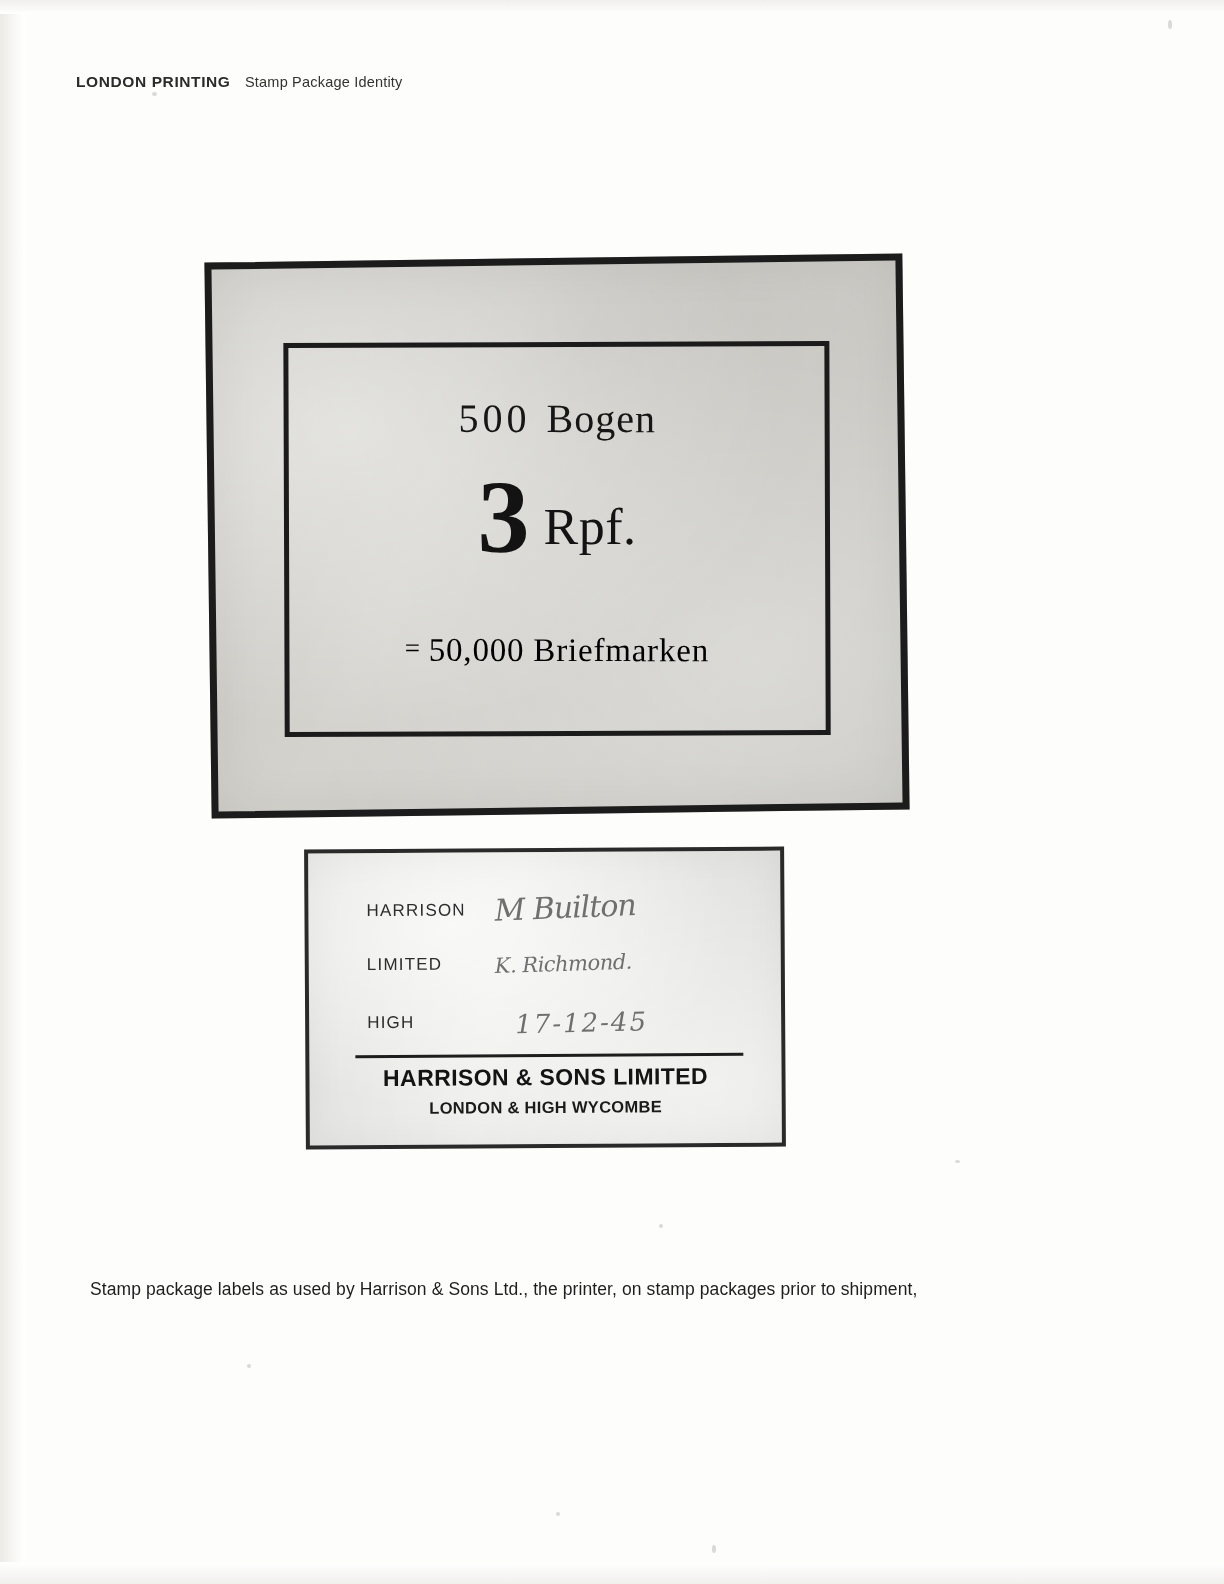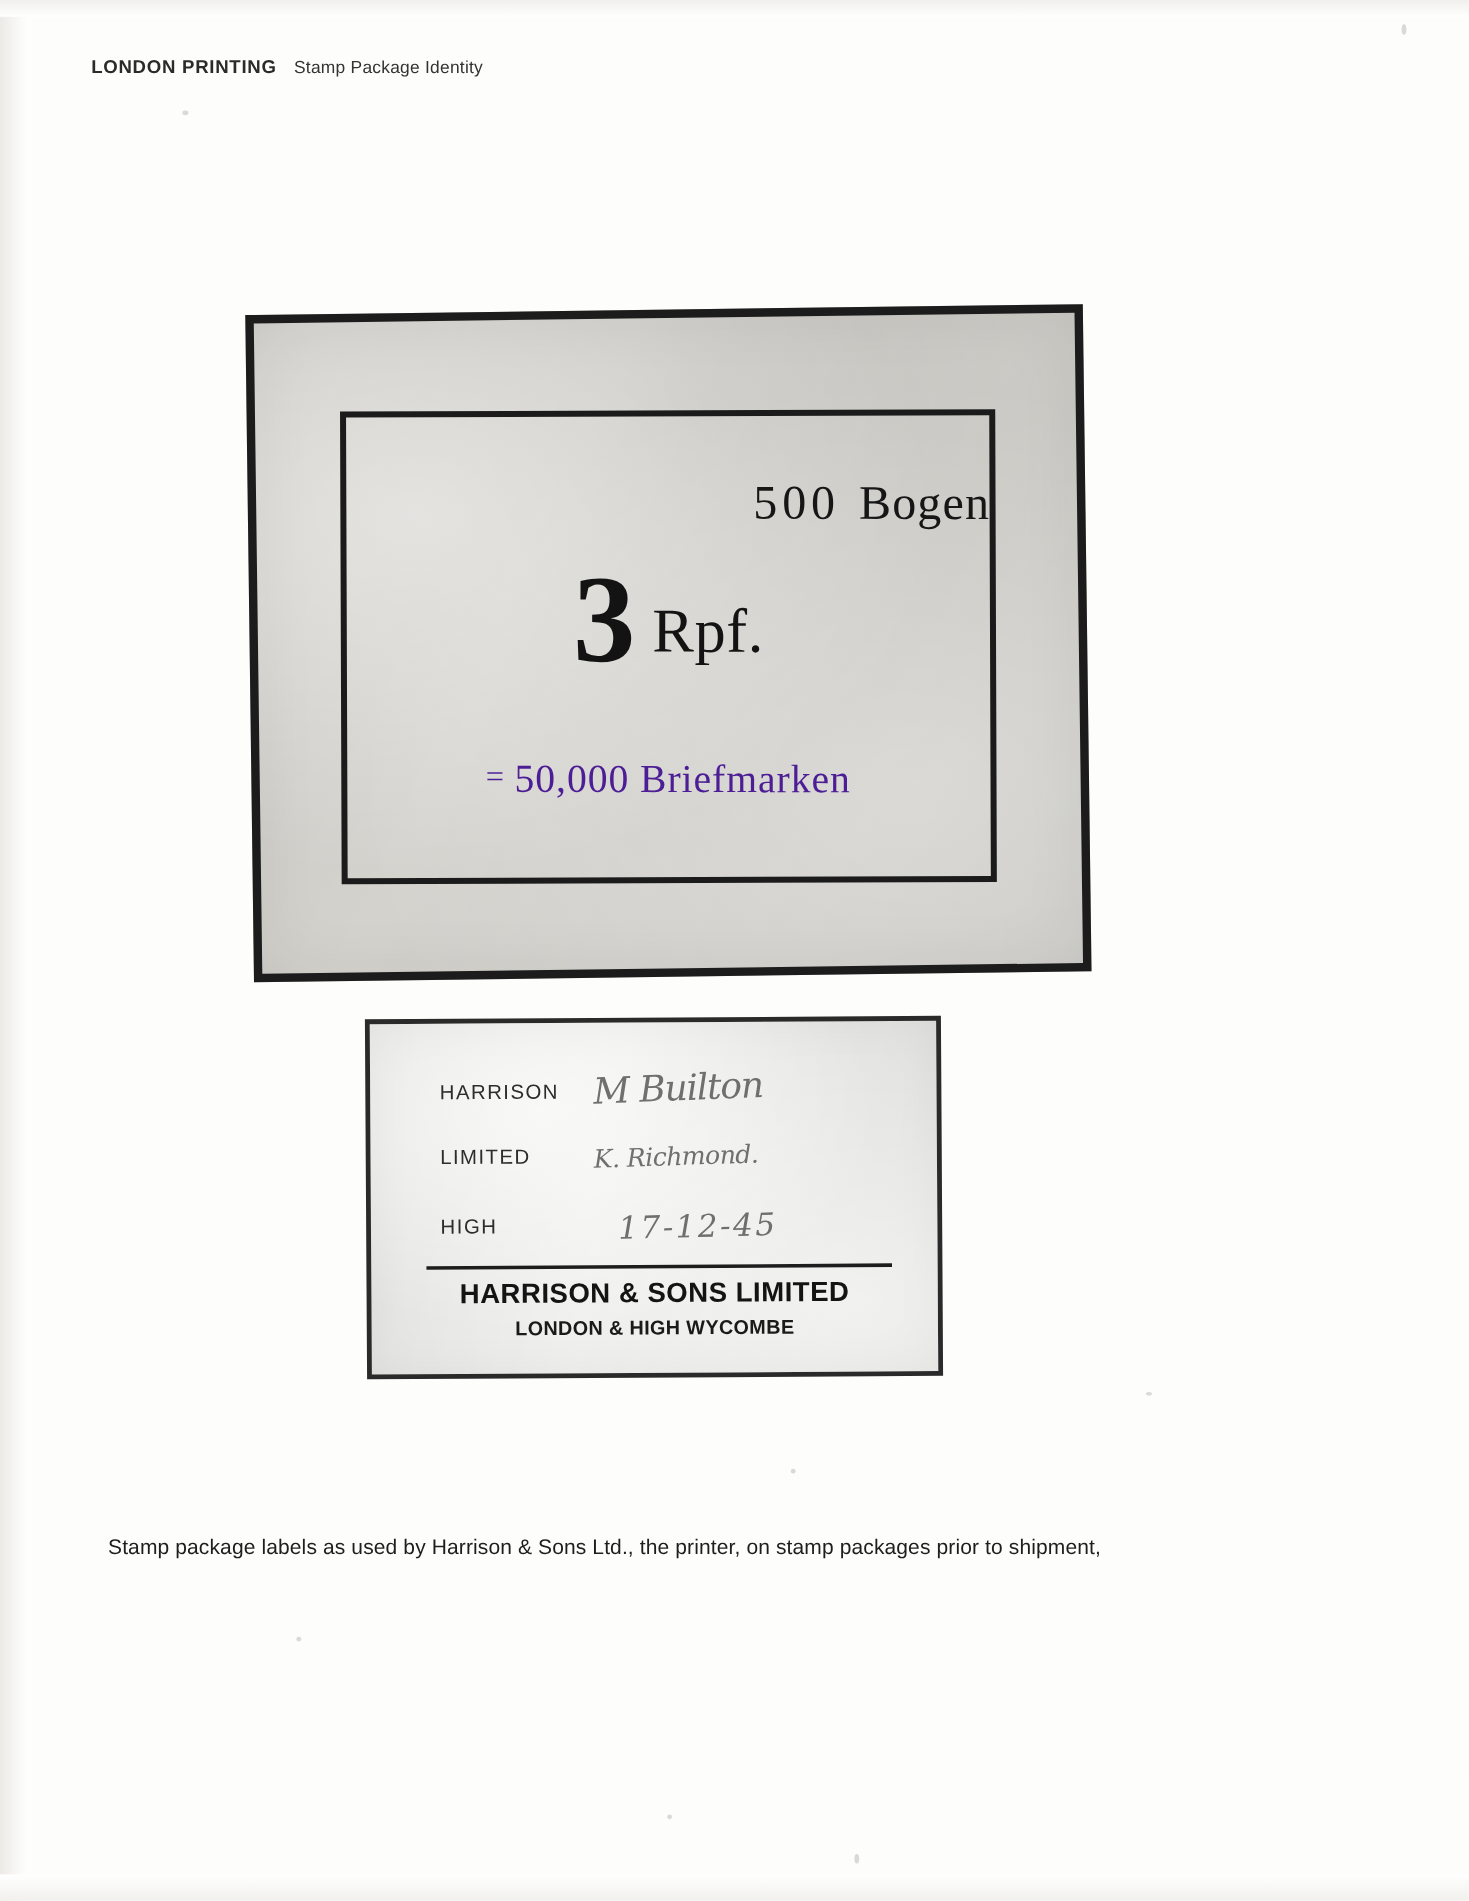--- a/index.html
+++ b/index.html
@@ -37,21 +37,21 @@
     position: absolute;
     left: 0; right: 0; bottom: 0;
     height: 22px;
     background: linear-gradient(to top, #f1f0ed 0%, #ffffff 100%);
   }
 
   
   .header {
     position: absolute;
     left: 76px;
-    top: 48px;
+    top: 73px;
     white-space: nowrap;
   }
   .header .hdr-main {
     font-weight: bold;
     font-size: 15.5px;
     letter-spacing: 0.6px;
     color: #2b2b2b;
   }
   .header .hdr-sub {
     font-size: 14.5px;
@@ -103,21 +103,21 @@
     top: 0;
     width: 100%;
     height: 100%;
     transform: rotate(0.3deg);
   }
   .lbl-line1 {
     position: absolute;
     top: 48px;
     left: 0;
     width: 100%;
-    text-align: right;
+    text-align: center;
     font-family: "Liberation Serif", serif;
     font-size: 40px;
     color: #161616;
     letter-spacing: 3px;
   }
   .lbl-line1 .num {
     letter-spacing: 4px;
   }
   .lbl-line1 .word {
     margin-left: 16px;
@@ -145,21 +145,21 @@
     letter-spacing: 0.5px;
   }
   .lbl-line3 {
     position: absolute;
     top: 285px;
     left: 0;
     width: 100%;
     text-align: center;
     font-family: "Liberation Serif", serif;
     font-size: 33px;
-    color: #4c1d95;
+    color: #000000;
     letter-spacing: 0.8px;
   }
   .lbl-line3 .eq {
     font-size: 27px;
     margin-right: 8px;
     position: relative;
     top: -4px;
   }
 
   

